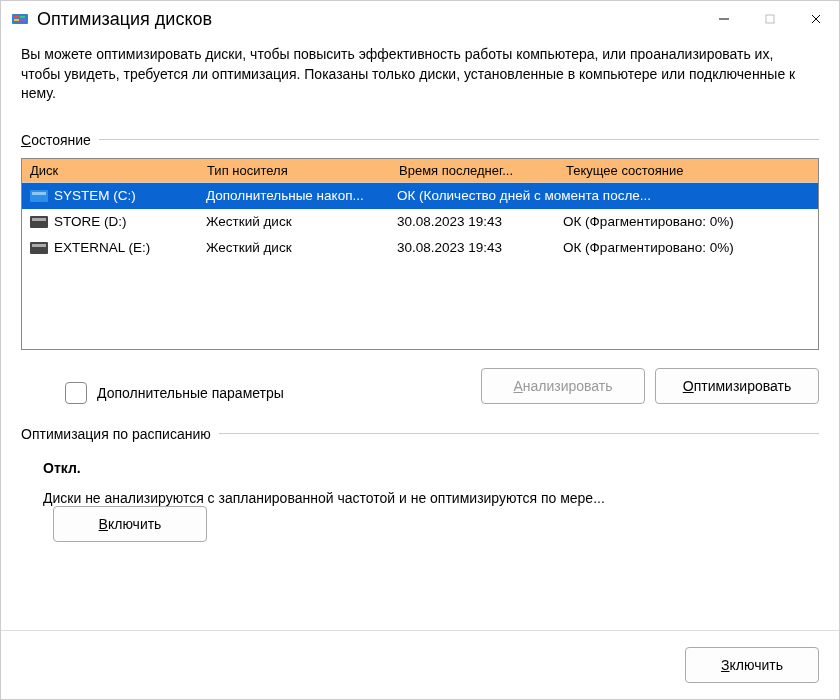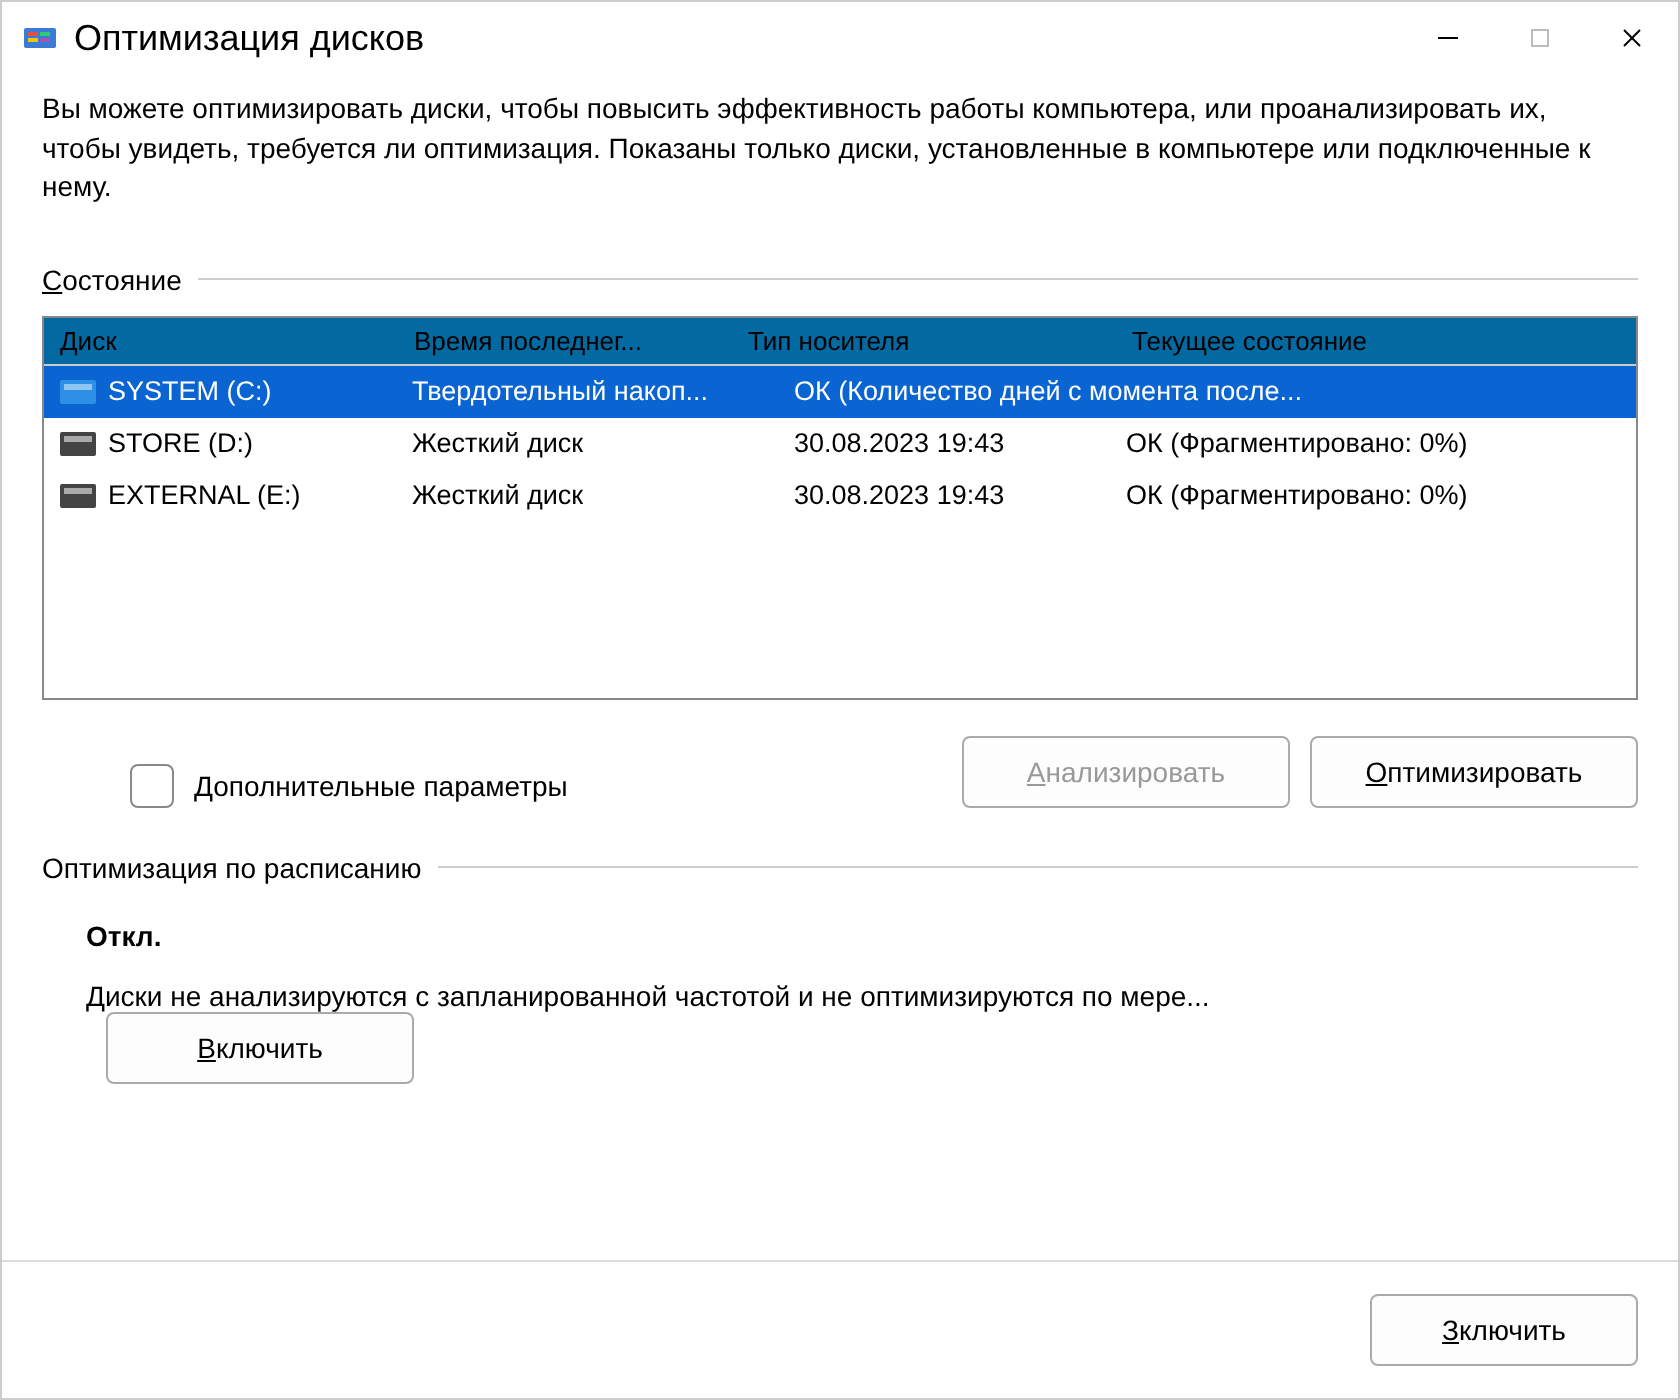--- a/index.html
+++ b/index.html
@@ -75,21 +75,21 @@
   }
   .accel { text-decoration: underline; }
   .drive-table {
     border: 1px solid #888;
     height: 190px;
     overflow: hidden;
     margin-bottom: 18px;
   }
   .dt-head {
     display: flex;
-    background: #0369a1;
+    background: #fdba74;
     border-bottom: 1px solid #ccc;
     font-size: 13px;
   }
   .dt-head .col {
     padding: 4px 8px;
     border-right: 1px solid transparent;
     white-space: nowrap;
     overflow: hidden;
     text-overflow: ellipsis;
   }
@@ -226,31 +226,31 @@
     <div class="intro">Вы можете оптимизировать диски, чтобы повысить эффективность работы  компьютера, или проанализировать их, чтобы увидеть, требуется ли оптимизация. Показаны только диски, установленные в компьютере или подключенные к нему.</div>
 
     <div class="section-header">
       <span class="label"><span class="accel">С</span><span>остояние</span></span>
       <span class="line"></span>
     </div>
 
     <div class="drive-table">
       <div class="dt-head">
         <div class="col col-disc">Диск</div>
+        <div class="col col-type">Тип носителя</div>
         <div class="col col-time">Время последнег...</div>
-        <div class="col col-type">Тип носителя</div>
         <div class="col col-state">Текущее состояние</div>
       </div>
       <div class="dt-body">
         <div class="dt-row selected">
           <div class="col col-disc">
               <span class="drive-icon"></span>
               <span>SYSTEM (C:)</span>
             </div>
-          <div class="col col-type">Твердотельный накоп...</div>
+          <div class="col col-type">Дополнительные накоп...</div>
           <div class="col col-state">ОК (Количество дней с момента после...</div>
         </div>
         <div class="dt-row">
           <div class="col col-disc">
               <span class="drive-icon"></span>
               <span>STORE (D:)</span>
             </div>
           <div class="col col-type">Жесткий диск</div>
           <div class="col col-time">30.08.2023 19:43</div>
           <div class="col col-state">ОК (Фрагментировано: 0%)</div>

